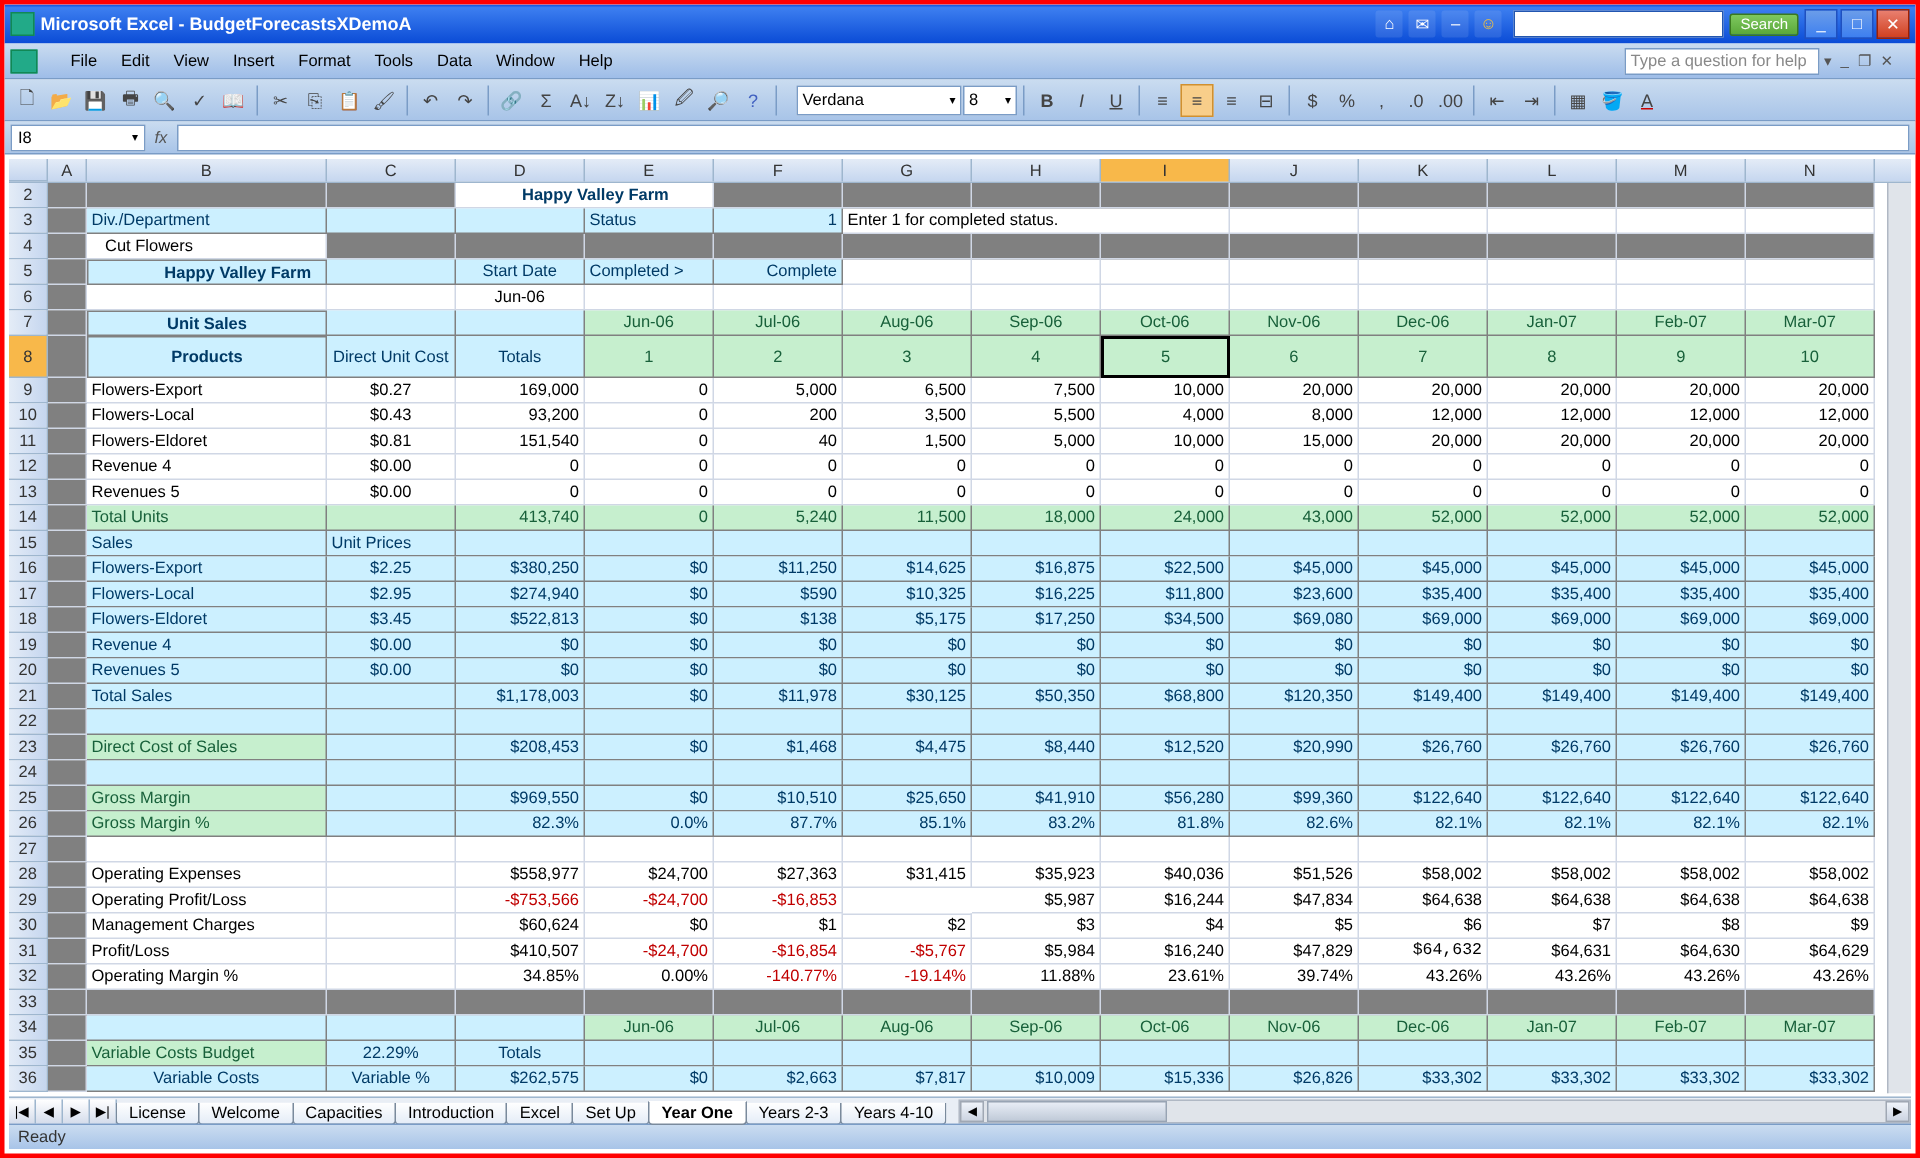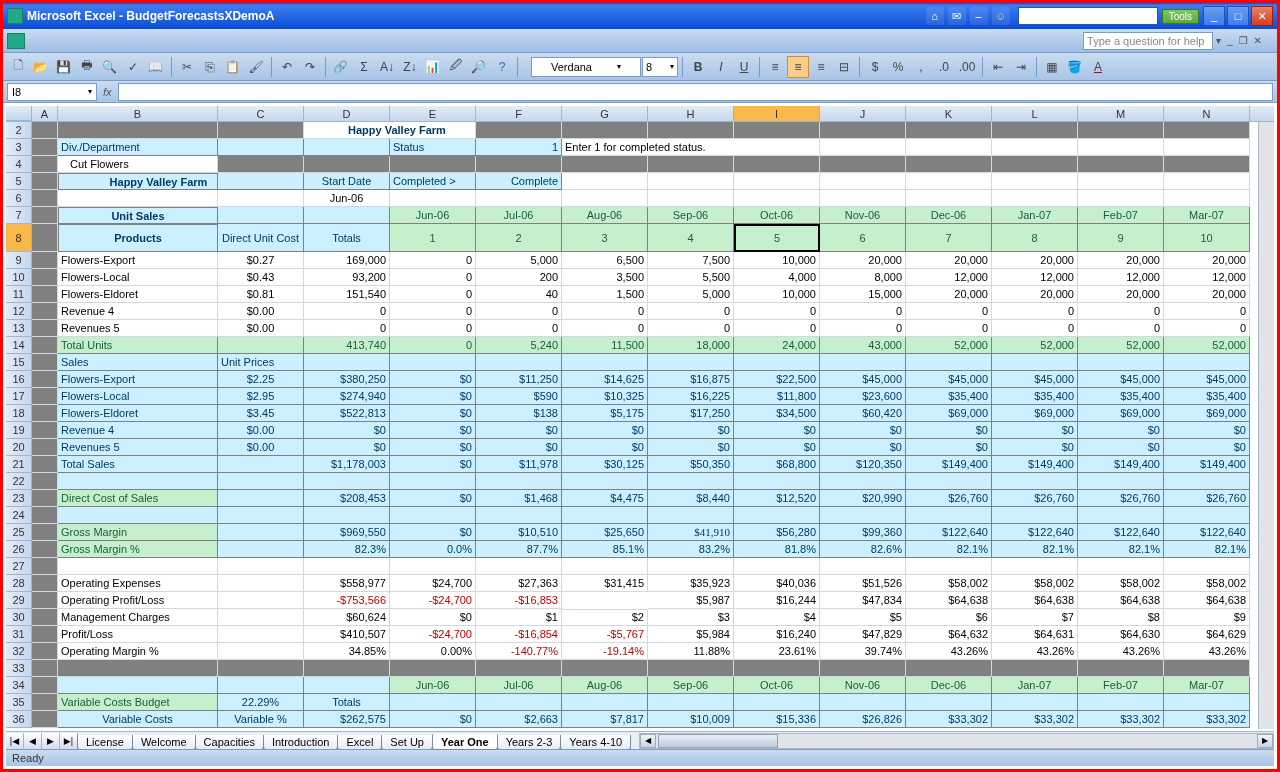--- a/index.html
+++ b/index.html
@@ -18,21 +18,21 @@
 .titlebar .wincontrols .close { background: linear-gradient(#e98070,#d04020); border-color: #a02000; }
 .menubar { background: linear-gradient(#cadcf0,#9ebde8); height: 24px; display: flex; align-items: center; padding: 0 4px; border-bottom: 1px solid #7a9cc6; }
 .menubar .menuicon { width: 18px; height: 16px; background: #2a8; border: 1px solid #185; margin-right: 6px; }
 .menubar span { padding: 3px 8px; cursor: default; }
 .menubar .helpbox { margin-left: auto; display: flex; align-items: center; }
 .menubar .helpbox input { width: 130px; height: 18px; border: 1px solid #7a9cc6; font-size: 11px; padding: 0 3px; color: #888; }
 .menubar .helpbox .mdi { padding: 0 3px; font-size: 10px; color: #555; }
 .toolbar { background: linear-gradient(#cadcf0,#a8c4e8); height: 28px; display: flex; align-items: center; padding: 0 4px; border-bottom: 1px solid #7a9cc6; gap: 1px; }
 .toolbar .sep { width: 1px; height: 20px; background: #7a9cc6; margin: 0 3px; }
 .toolbar .btn { width: 22px; height: 22px; display: inline-flex; align-items: center; justify-content: center; border: 1px solid transparent; font-size: 12px; color: #444; cursor: default; }
-.toolbar .fontsel { width: 110px; height: 20px; border: 1px solid #7a9cc6; background: #fff; font-size: 11px; padding: 0 19px; display: flex; align-items: center; justify-content: space-between; }
+.toolbar .fontsel { width: 110px; height: 20px; border: 1px solid #7a9cc6; background: #fff; font-size: 11px; padding: 0 3px; display: flex; align-items: center; justify-content: space-between; }
 .toolbar .sizesel { width: 36px; height: 20px; border: 1px solid #7a9cc6; background: #fff; font-size: 11px; padding: 0 3px; display: flex; align-items: center; justify-content: space-between; }
 .toolbar .btn.active { background: #f8ce8a; border-color: #d09030; }
 .formulabar { background: linear-gradient(#cadcf0,#a8c4e8); height: 22px; display: flex; align-items: center; padding: 0 4px; border-bottom: 1px solid #7a9cc6; }
 .formulabar .namebox { width: 90px; height: 18px; background: #fff; border: 1px solid #7a9cc6; font-size: 11px; padding: 0 4px; display: flex; align-items: center; justify-content: space-between; }
 .formulabar .fx { padding: 0 6px; font-style: italic; color: #555; }
 .formulabar .formula { flex: 1; height: 18px; background: #fff; border: 1px solid #7a9cc6; }
 .gridwrap { position: absolute; top: 103px; left: 3px; right: 3px; bottom: 40px; overflow: hidden; background: #fff; }
 .colhdrs { display: flex; background: linear-gradient(#e4ecf7,#c5d6ef); border-bottom: 1px solid #9eb6ce; height: 16px; }
 .colhdr { border-right: 1px solid #9eb6ce; text-align: center; font-size: 11px; color: #333; display: flex; align-items: center; justify-content: center; }
 .colhdr.active { background: #f8b84a; }
@@ -72,31 +72,32 @@
   <span class="title">Microsoft Excel - BudgetForecastsXDemoA</span>
   <span class="spacer"></span>
   <span class="toolicons">
     <span>⌂</span>
     <span>✉</span>
     <span>–</span>
     <span style="color:#f0c040">☺</span>
   </span>
   <span class="searchbox">
     <input style="">
-    <button>Tools</button>
+    <button>Search</button>
   </span>
   <span class="wincontrols">
     <span>_</span>
     <span>□</span>
     <span class="close">✕</span>
   </span>
 </div>
 
 <div class="menubar">
   <span class="menuicon"></span>
+  <span id="menus"><span>File</span><span>Edit</span><span>View</span><span>Insert</span><span>Format</span><span>Tools</span><span>Data</span><span>Window</span><span>Help</span></span>
   <span class="helpbox">
     <input value="Type a question for help" style="">
     <span class="mdi">▾</span>
     <span class="mdi">_</span>
     <span class="mdi">❐</span>
     <span class="mdi">✕</span>
   </span>
 </div>
 
 <div class="toolbar">
@@ -467,21 +468,21 @@
         <div class="rowhdr" style="width:26px;height:100%">18</div>
         <div class="cell grey" style="width:26px;"></div>
         <div class="cell blueh" style="width:160px;">Flowers-Eldoret</div>
         <div class="cell blueh c" style="width:86px;">$3.45</div>
         <div class="cell blueh r" style="width:86px;">$522,813</div>
         <div class="cell blueh r" style="width:86px;">$0</div>
         <div class="cell blueh r" style="width:86px;">$138</div>
         <div class="cell blueh r" style="width:86px;">$5,175</div>
         <div class="cell blueh r" style="width:86px;">$17,250</div>
         <div class="cell blueh r" style="width:86px;">$34,500</div>
-        <div class="cell blueh r" style="width:86px;">$60,420</div>
+        <div class="cell blueh r" style="width:86px;">$69,080</div>
         <div class="cell blueh r" style="width:86px;">$69,000</div>
         <div class="cell blueh r" style="width:86px;">$69,000</div>
         <div class="cell blueh r" style="width:86px;">$69,000</div>
         <div class="cell blueh r" style="width:86px;">$69,000</div>
       </div>
       <div class="row">
         <div class="rowhdr" style="width:26px;height:100%">19</div>
         <div class="cell grey" style="width:26px;"></div>
         <div class="cell blueh" style="width:160px;">Revenue 4</div>
         <div class="cell blueh c" style="width:86px;">$0.00</div>
@@ -584,21 +585,21 @@
       </div>
       <div class="row">
         <div class="rowhdr" style="width:26px;height:100%">25</div>
         <div class="cell grey" style="width:26px;"></div>
         <div class="cell greenh" style="width:160px;">Gross Margin</div>
         <div class="cell blueh" style="width:86px;"></div>
         <div class="cell blueh r" style="width:86px;">$969,550</div>
         <div class="cell blueh r" style="width:86px;">$0</div>
         <div class="cell blueh r" style="width:86px;">$10,510</div>
         <div class="cell blueh r" style="width:86px;">$25,650</div>
-        <div class="cell blueh r" style="width:86px;font-family:Liberation Serif, serif;">$41,910</div>
+        <div class="cell blueh r" style="width:86px;">$41,910</div>
         <div class="cell blueh r" style="width:86px;">$56,280</div>
         <div class="cell blueh r" style="width:86px;">$99,360</div>
         <div class="cell blueh r" style="width:86px;">$122,640</div>
         <div class="cell blueh r" style="width:86px;">$122,640</div>
         <div class="cell blueh r" style="width:86px;">$122,640</div>
         <div class="cell blueh r" style="width:86px;">$122,640</div>
       </div>
       <div class="row">
         <div class="rowhdr" style="width:26px;height:100%">26</div>
         <div class="cell grey" style="width:26px;"></div>
@@ -689,21 +690,21 @@
         <div class="cell grey" style="width:26px;"></div>
         <div class="cell " style="width:160px;">Profit/Loss</div>
         <div class="cell " style="width:86px;"></div>
         <div class="cell r" style="width:86px;">$410,507</div>
         <div class="cell r neg" style="width:86px;">-$24,700</div>
         <div class="cell r neg" style="width:86px;">-$16,854</div>
         <div class="cell r neg" style="width:86px;">-$5,767</div>
         <div class="cell r" style="width:86px;">$5,984</div>
         <div class="cell r" style="width:86px;">$16,240</div>
         <div class="cell r" style="width:86px;">$47,829</div>
-        <div class="cell r" style="width:86px;">$64,632</div>
+        <div class="cell r" style="width:86px;font-family:Liberation Mono, monospace;">$64,632</div>
         <div class="cell r" style="width:86px;">$64,631</div>
         <div class="cell r" style="width:86px;">$64,630</div>
         <div class="cell r" style="width:86px;">$64,629</div>
       </div>
       <div class="row">
         <div class="rowhdr" style="width:26px;height:100%">32</div>
         <div class="cell grey" style="width:26px;"></div>
         <div class="cell " style="width:160px;">Operating Margin %</div>
         <div class="cell " style="width:86px;"></div>
         <div class="cell r" style="width:86px;">34.85%</div>

